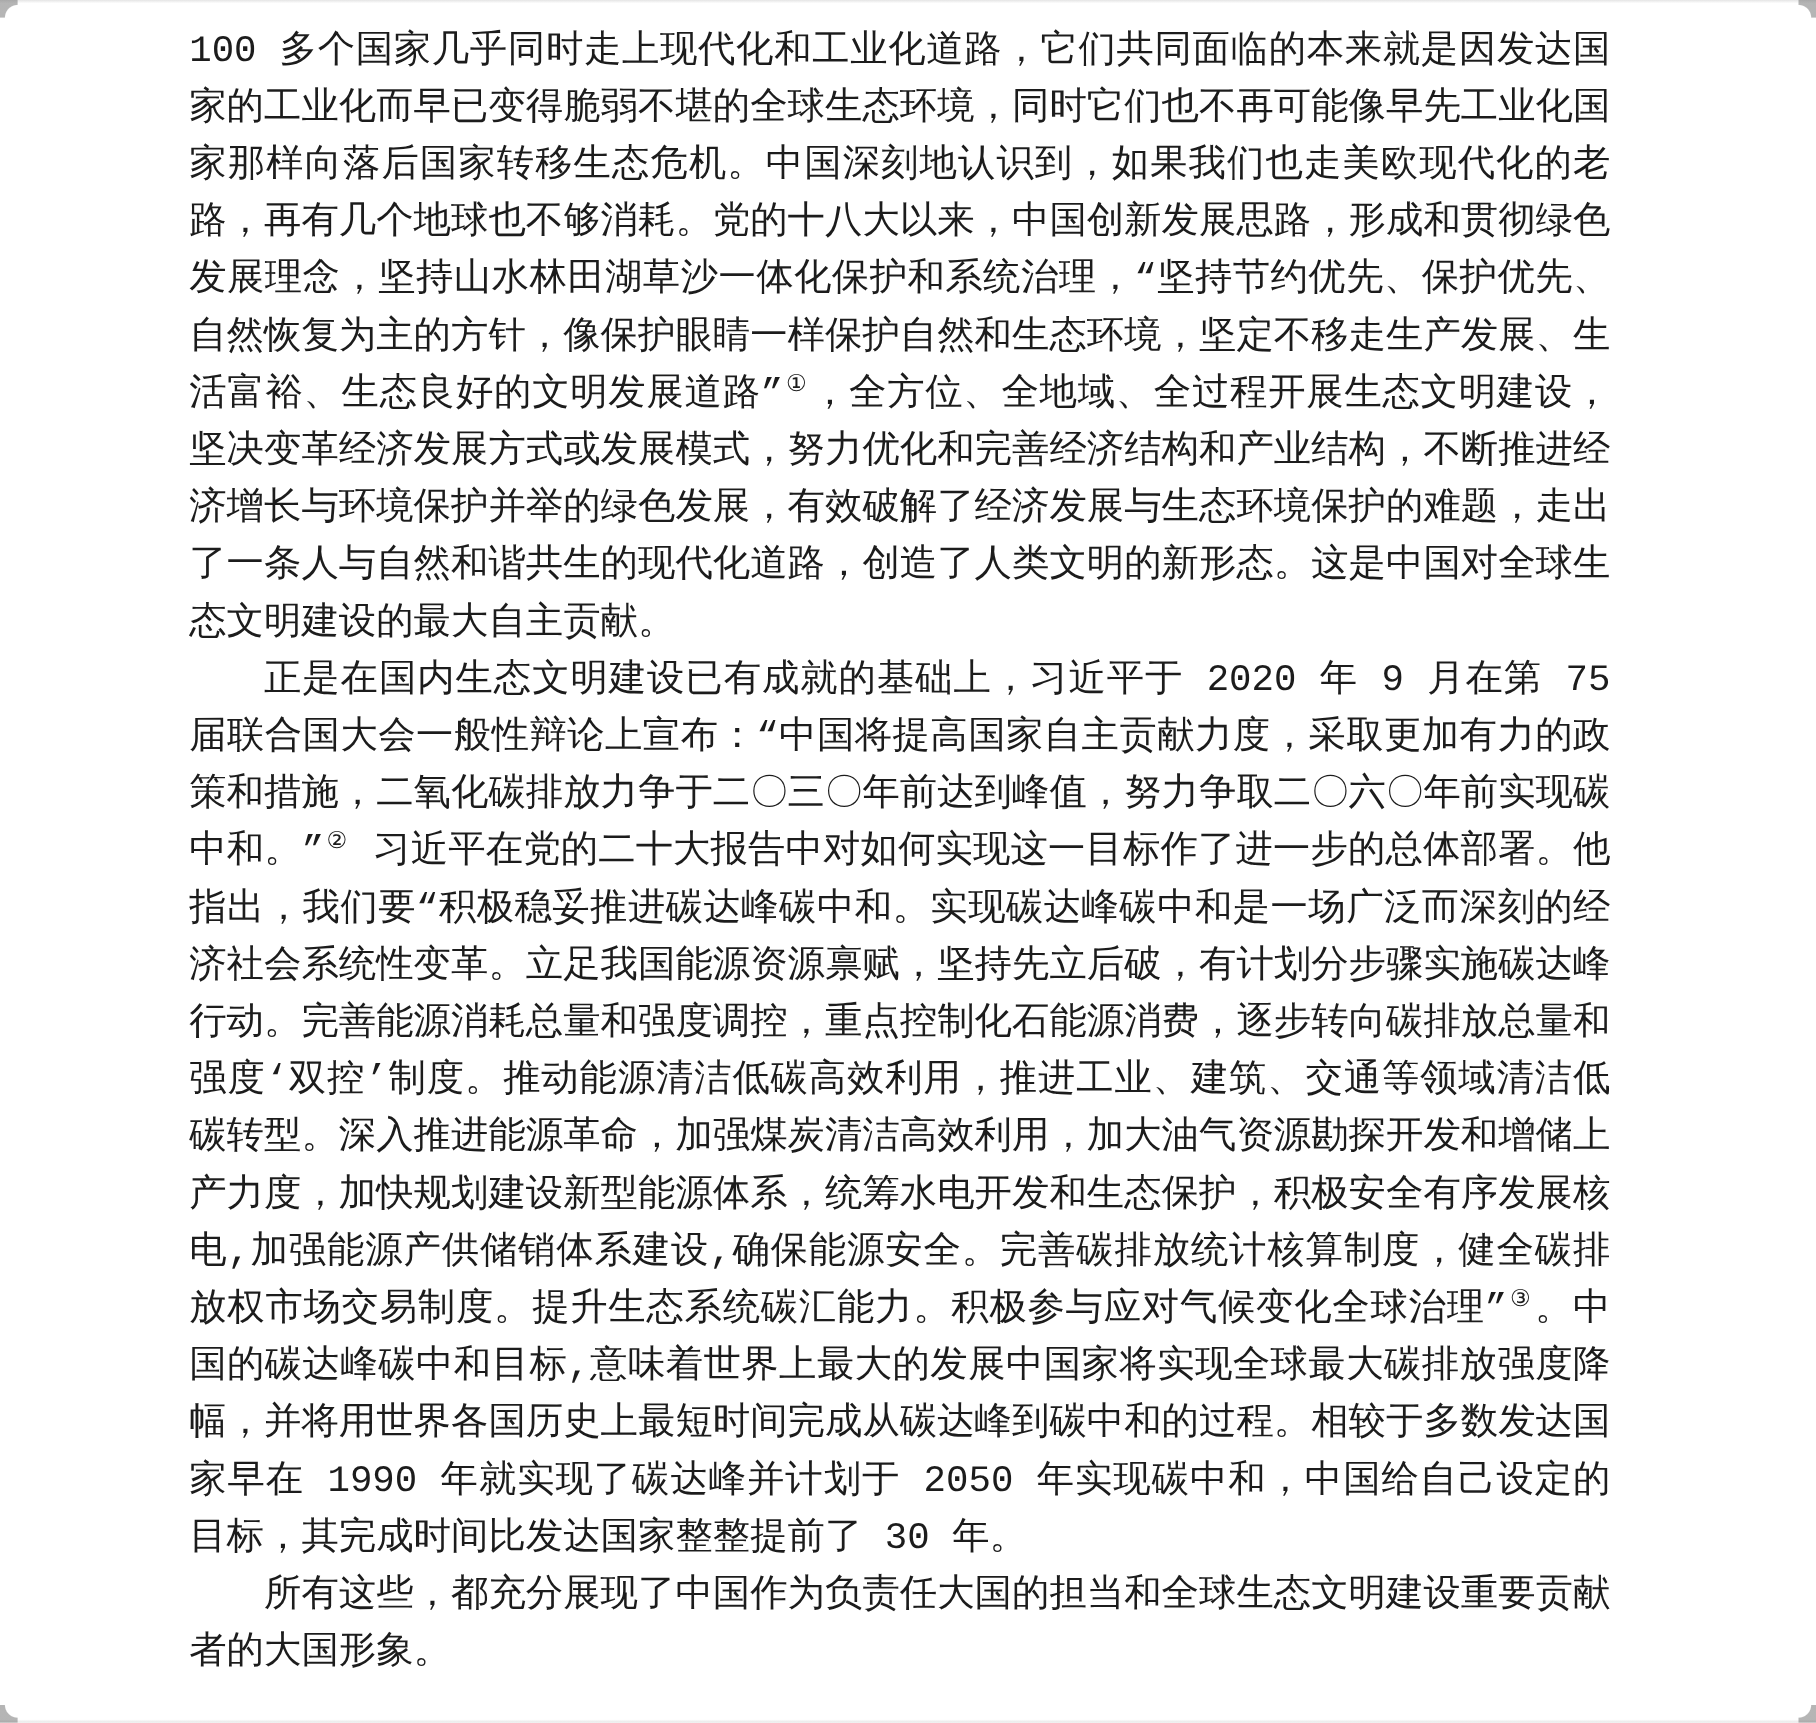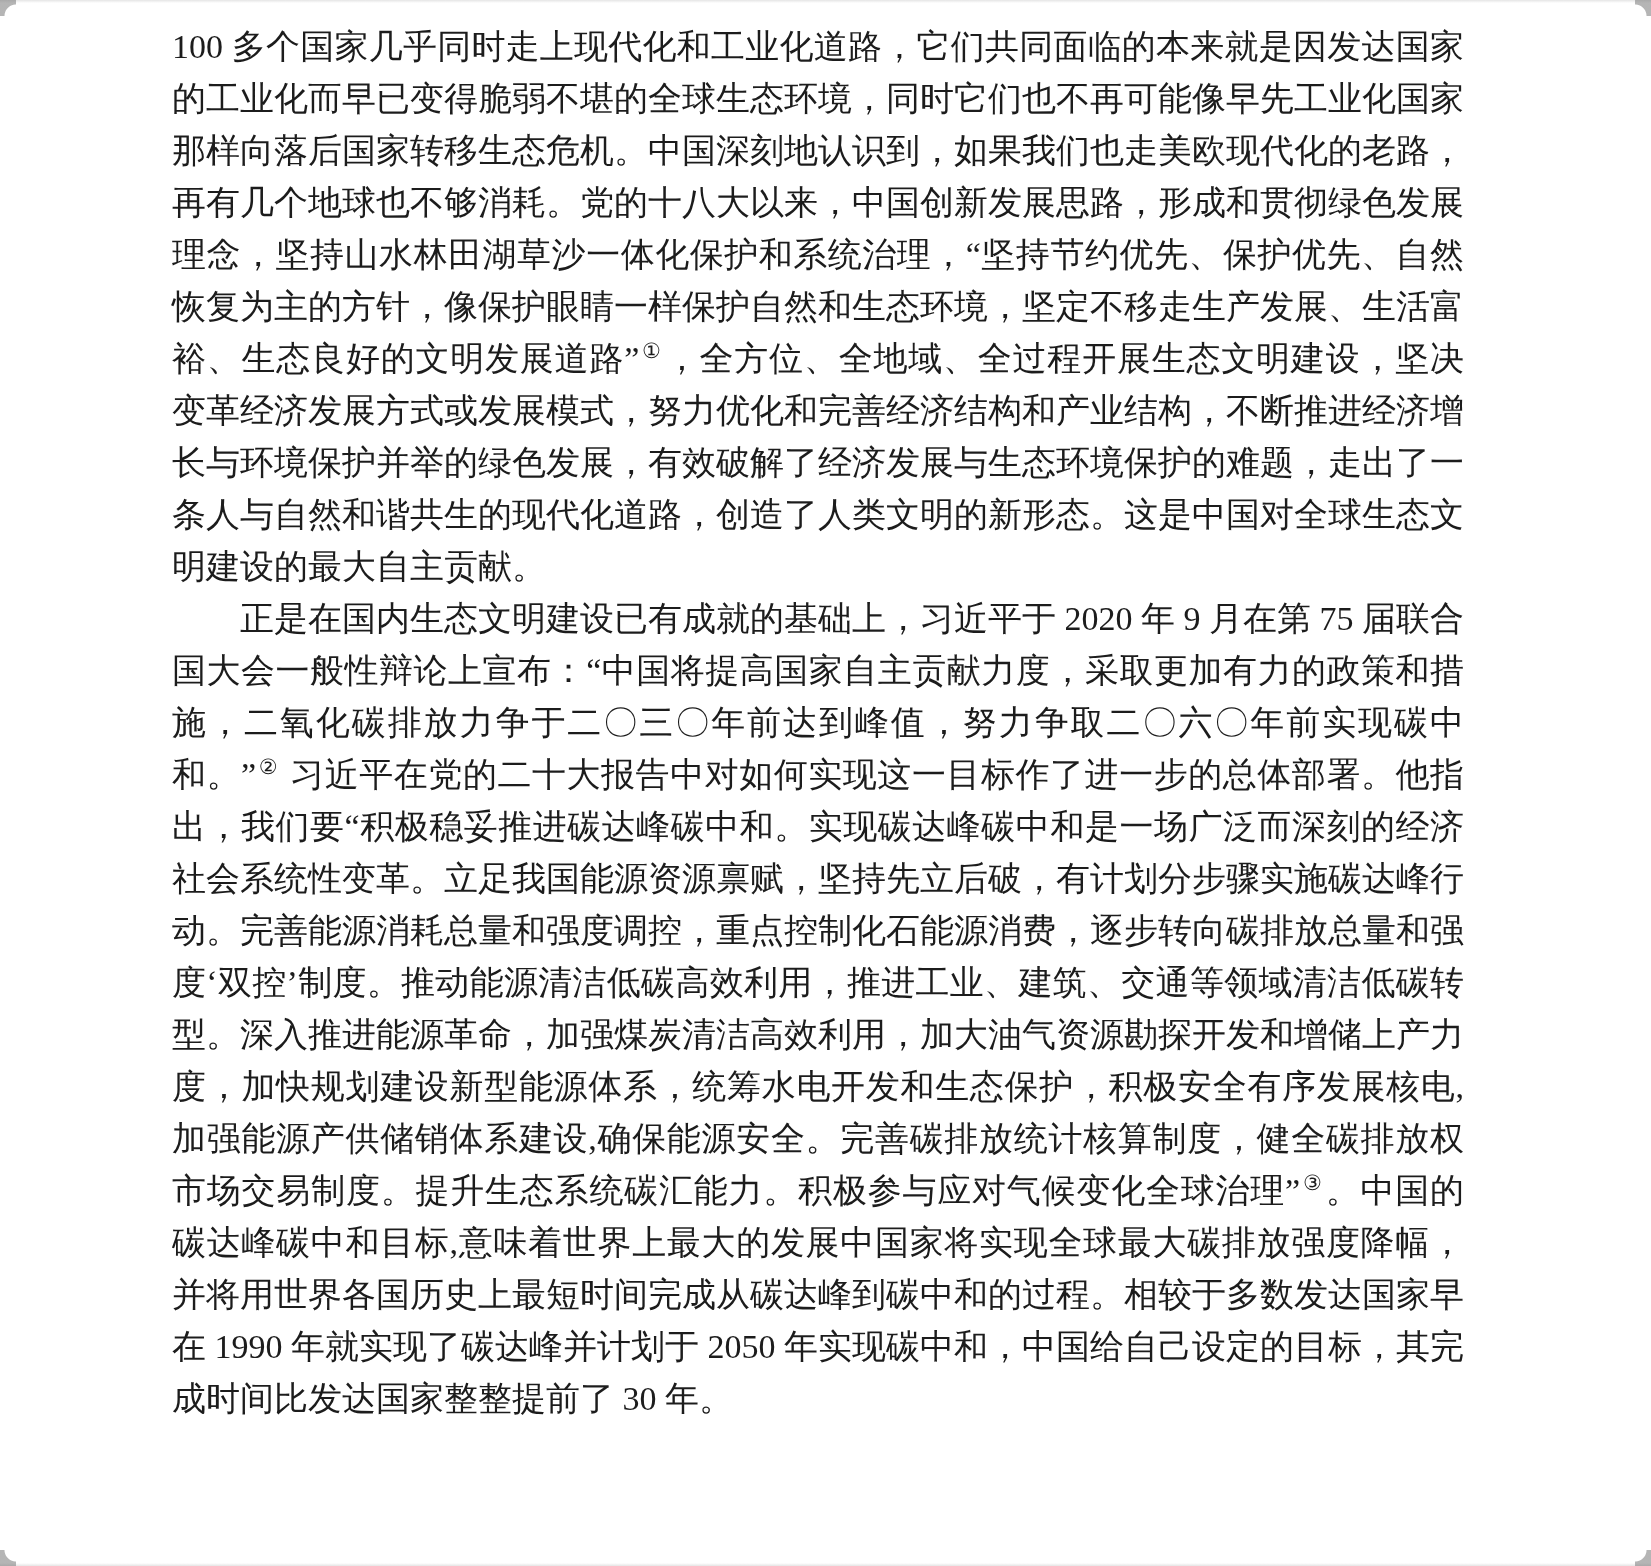--- a/index.html
+++ b/index.html
@@ -21,20 +21,21 @@
     left: 172px;
     width: 1292px;
   }
   .page p {
     margin: 0;
     font-size: 34px;
     line-height: 52px;
     text-align: justify;
     text-justify: inter-ideograph;
     word-break: break-all;
+    font-family: Liberation Mono, monospace;
   }
   .page p.indent {
     text-indent: 2em;
   }
   .page sup {
     font-size: 0.62em;
     line-height: 0;
     vertical-align: super;
     margin: 0 3px 0 2px;
   }
@@ -70,14 +71,15 @@
 <div class="edge bottom"></div>
 <div class="corner tl"></div>
 <div class="corner tr"></div>
 <div class="corner bl"></div>
 <div class="corner br"></div>
 
 <div class="page">
   <div>
       <p><span>100 多个国家几乎同时走上现代化和工业化道路，它们共同面临的本来就是因发达国家的工业化而早已变得脆弱不堪的全球生态环境，同时它们也不再可能像早先工业化国家那样向落后国家转移生态危机。中国深刻地认识到，如果我们也走美欧现代化的老路，再有几个地球也不够消耗。党的十八大以来，中国创新发展思路，形成和贯彻绿色发展理念，坚持山水林田湖草沙一体化保护和系统治理，“坚持节约优先、保护优先、自然恢复为主的方针，像保护眼睛一样保护自然和生态环境，坚定不移走生产发展、生活富裕、生态良好的文明发展道路”</span><sup>①</sup><span>，全方位、全地域、全过程开展生态文明建设，坚决变革经济发展方式或发展模式，努力优化和完善经济结构和产业结构，不断推进经济增长与环境保护并举的绿色发展，有效破解了经济发展与生态环境保护的难题，走出了一条人与自然和谐共生的现代化道路，创造了人类文明的新形态。这是中国对全球生态文明建设的最大自主贡献。</span></p>
       <p class="indent"><span>正是在国内生态文明建设已有成就的基础上，习近平于 2020 年 9 月在第 75 届联合国大会一般性辩论上宣布：“中国将提高国家自主贡献力度，采取更加有力的政策和措施，二氧化碳排放力争于二〇三〇年前达到峰值，努力争取二〇六〇年前实现碳中和。”</span><sup>②</sup><span> 习近平在党的二十大报告中对如何实现这一目标作了进一步的总体部署。他指出，我们要“积极稳妥推进碳达峰碳中和。实现碳达峰碳中和是一场广泛而深刻的经济社会系统性变革。立足我国能源资源禀赋，坚持先立后破，有计划分步骤实施碳达峰行动。完善能源消耗总量和强度调控，重点控制化石能源消费，逐步转向碳排放总量和强度‘双控’制度。推动能源清洁低碳高效利用，推进工业、建筑、交通等领域清洁低碳转型。深入推进能源革命，加强煤炭清洁高效利用，加大油气资源勘探开发和增储上产力度，加快规划建设新型能源体系，统筹水电开发和生态保护，积极安全有序发展核电,加强能源产供储销体系建设,确保能源安全。完善碳排放统计核算制度，健全碳排放权市场交易制度。提升生态系统碳汇能力。积极参与应对气候变化全球治理”</span><sup>③</sup><span>。中国的碳达峰碳中和目标,意味着世界上最大的发展中国家将实现全球最大碳排放强度降幅，并将用世界各国历史上最短时间完成从碳达峰到碳中和的过程。相较于多数发达国家早在 1990 年就实现了碳达峰并计划于 2050 年实现碳中和，中国给自己设定的目标，其完成时间比发达国家整整提前了 30 年。</span></p>
+      <p class="indent"><span>所有这些，都充分展现了中国作为负责任大国的担当和全球生态文明建设重要贡献者的大国形象。</span></p>
     </div>
 </div>
 
 </body></html>

